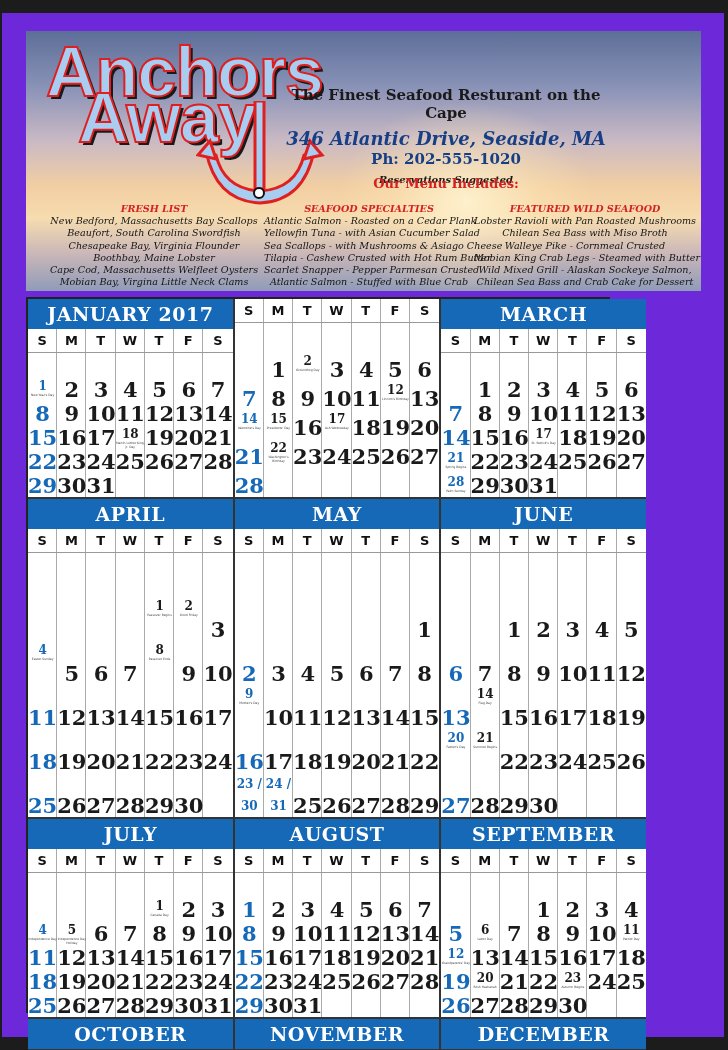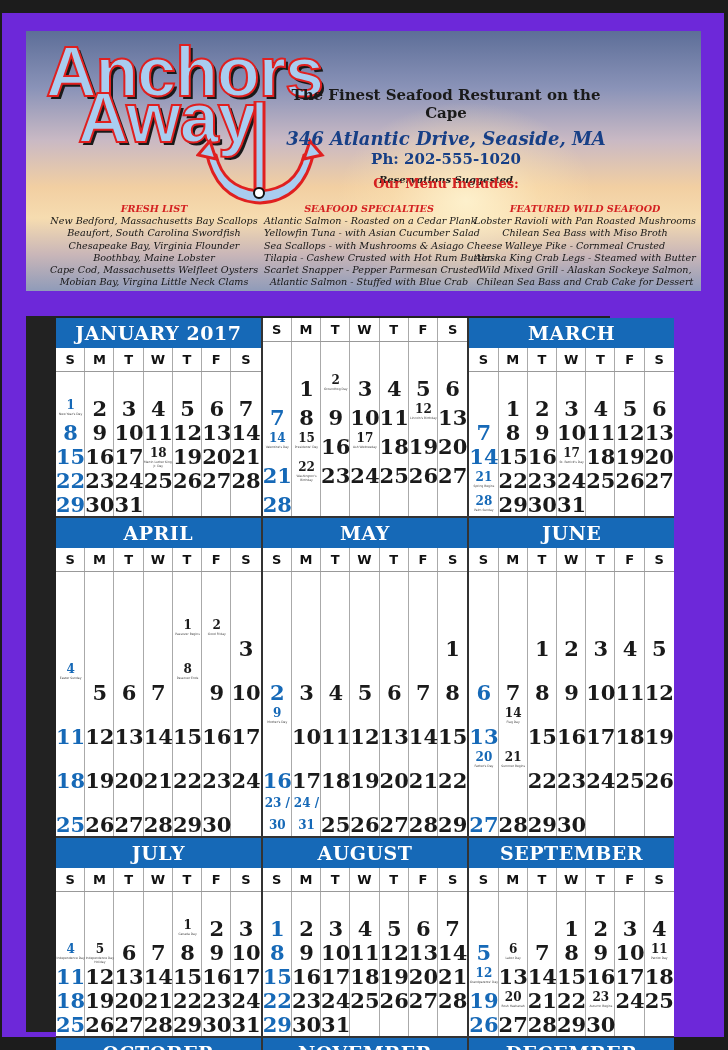--- a/index.html
+++ b/index.html
@@ -24,22 +24,22 @@
   .tagline .t3 { font-size: 15px; color: #173f86; margin-top: 1px; }
   .tagline .t4 { font-size: 10px; color: #1a1a1a; font-style: italic; margin-top: 6px; }
   .menu-title { position: absolute; left: 255px; top: 145px; width: 330px; text-align: center; font-family: "DejaVu Serif", serif; font-weight: bold; font-size: 13px; color: #d42121; }
   .menu-col { position: absolute; top: 172px; text-align: center; font-family: "DejaVu Serif", serif; font-size: 9.6px; line-height: 12.2px; color: #151515; white-space: nowrap; font-style: italic; }
   .menu-col .head { font-weight: bold; color: #d42121; font-size: 9.6px; }
   .c1 { left: 18px; width: 220px; }
   .c2 { left: 238px; width: 210px; }
   .c3 { left: 448px; width: 222px; }
 
   
-  .months { position: absolute; left: 24px; top: 303px; width: 584px; height: 716px; border: 2px solid #222;
-    display: grid; grid-template-columns: repeat(3, 1fr); grid-template-rows: repeat(4, 1fr); background: #222; gap: 0; padding-left: 28px; }
+  .months { position: absolute; left: 24px; top: 284px; width: 584px; height: 716px; border: 2px solid #222;
+    display: grid; grid-template-columns: repeat(3, 1fr); grid-template-rows: repeat(4, 1fr); background: #222; gap: 0; }
   .month { background: #fff; border-right: 2px solid #333; border-bottom: 2px solid #333; display: flex; flex-direction: column; }
   .month:nth-child(3n) { border-right: none; justify-content: center; }
   .month .mhead { background: #1669b7; color: #fff; height: 30px; line-height: 30px; text-align: center;
     font-family: "DejaVu Serif", serif; font-weight: bold; font-size: 19px; letter-spacing: 0.5px; }
   .dow { display: grid; grid-template-columns: repeat(7, 1fr); height: 24px; border-bottom: 1px solid #999; }
   .dow span { text-align: center; line-height: 23px; font-weight: bold; font-size: 13px; color: #111; border-right: 1px solid #aaa; font-family: "DejaVu Sans", sans-serif; }
   .dow span:last-child { border-right: none; }
   .days { flex: 1; display: grid; grid-template-columns: repeat(7, 1fr); grid-template-rows: repeat(6, 1fr); position: relative; }
   .col-lines { position: absolute; inset: 0; display: grid; grid-template-columns: repeat(7, 1fr); pointer-events: none; }
   .col-lines i { border-right: 1px solid #aaa; }
@@ -92,21 +92,21 @@
       <div>Sea Scallops - with Mushrooms &amp; Asiago Cheese</div>
       <div>Tilapia - Cashew Crusted with Hot Rum Butter</div>
       <div>Scarlet Snapper - Pepper Parmesan Crusted</div>
       <div>Atlantic Salmon - Stuffed with Blue Crab</div>
     </div>
     <div class="menu-col c3">
       <div class="head">FEATURED WILD SEAFOOD</div>
       <div>Lobster Ravioli with Pan Roasted Mushrooms</div>
       <div>Chilean Sea Bass with Miso Broth</div>
       <div>Walleye Pike - Cornmeal Crusted</div>
-      <div>Alaska King Crab Legs - Steamed with Butter</div>
+      <div>Mobian King Crab Legs - Steamed with Butter</div>
       <div>Wild Mixed Grill - Alaskan Sockeye Salmon,</div>
       <div>Chilean Sea Bass and Crab Cake for Dessert</div>
     </div>
   </div>
 
   <div class="months" id="months">
       <div class="month">
         <div class="mhead">JANUARY 2017</div>
         <div class="dow">
           <span>S</span>

